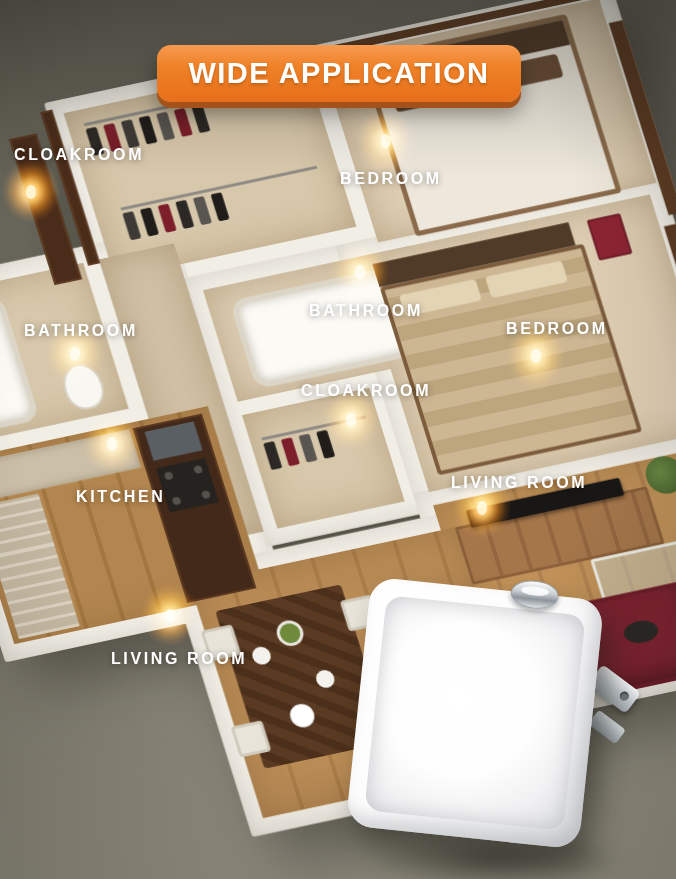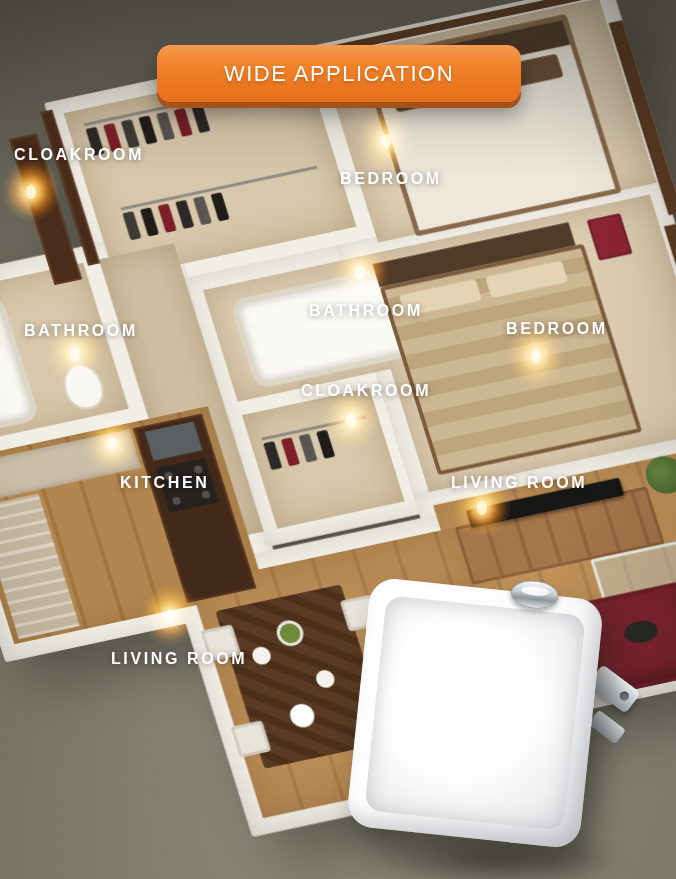--- a/index.html
+++ b/index.html
@@ -63,21 +63,21 @@
       rgba(255,228,160,0.98) 0%,rgba(255,158,30,0.92) 20%,
       rgba(255,132,5,0.50) 46%,rgba(255,120,0,0.14) 66%,rgba(255,120,0,0) 80%);}
   .glow::after{content:"";position:absolute;left:50%;top:30%;width:10px;height:14px;margin-left:-5px;
     border-radius:50%;background:#fff2cc;box-shadow:0 0 10px 4px rgba(255,220,140,0.95);}
   .rlabel{position:absolute;color:#ffffff;font-weight:600;font-size:16px;letter-spacing:2.6px;
     text-shadow:0 1px 6px rgba(0,0,0,0.40);z-index:30;white-space:nowrap;}
   .banner{position:absolute;left:157px;top:45px;width:364px;height:57px;border-radius:14px;z-index:40;
     background:linear-gradient(180deg,#f79a50 0%,#ef8128 38%,#e76f1b 100%);
     box-shadow:0 6px 0 #a4511a,0 12px 20px rgba(0,0,0,0.35);
     display:flex;align-items:center;justify-content:center;}
-  .banner span{color:#fff;font-weight:400;font-size:22px;letter-spacing:1.5px;
+  .banner span{color:#fff;font-weight:700;font-size:29px;letter-spacing:1.5px;
     text-shadow:0 2px 3px rgba(140,70,10,0.45);}
 
   
   .product{position:absolute;left:336px;top:572px;width:304px;height:300px;z-index:50;}
   .pshadow{position:absolute;left:26px;bottom:-16px;width:266px;height:58px;
     background:radial-gradient(ellipse,rgba(22,22,18,0.55) 0%,rgba(22,22,18,0) 70%);filter:blur(7px);}
   .prong{position:absolute;right:2px;top:104px;width:48px;height:26px;border-radius:5px;
     transform:rotate(37deg);z-index:1;
     background:linear-gradient(180deg,#eef0f2 0%,#c3c9cd 45%,#9aa1a6 100%);
     box-shadow:2px 3px 6px rgba(0,0,0,0.35);}
@@ -213,21 +213,21 @@
 <div class="glow" style="left:75px;top:408px;"></div>
 <div class="glow" style="left:445px;top:472px;"></div>
 <div class="glow" style="left:133px;top:580px;"></div>
 
 <div class="rlabel" style="left:14px;top:146px;">CLOAKROOM</div>
 <div class="rlabel" style="left:340px;top:170px;">BEDROOM</div>
 <div class="rlabel" style="left:24px;top:322px;">BATHROOM</div>
 <div class="rlabel" style="left:309px;top:302px;">BATHROOM</div>
 <div class="rlabel" style="left:506px;top:320px;">BEDROOM</div>
 <div class="rlabel" style="left:301px;top:382px;">CLOAKROOM</div>
-<div class="rlabel" style="left:76px;top:474px;margin-left:44px;">KITCHEN</div>
+<div class="rlabel" style="left:76px;top:488px;">KITCHEN</div>
 <div class="rlabel" style="left:451px;top:474px;">LIVING ROOM</div>
 <div class="rlabel" style="left:111px;top:650px;">LIVING ROOM</div>
 
 <div class="banner">
   <span>WIDE APPLICATION</span>
 </div>
 
 <div class="product">
   <div class="pshadow"></div>
   <div class="prong"></div>

